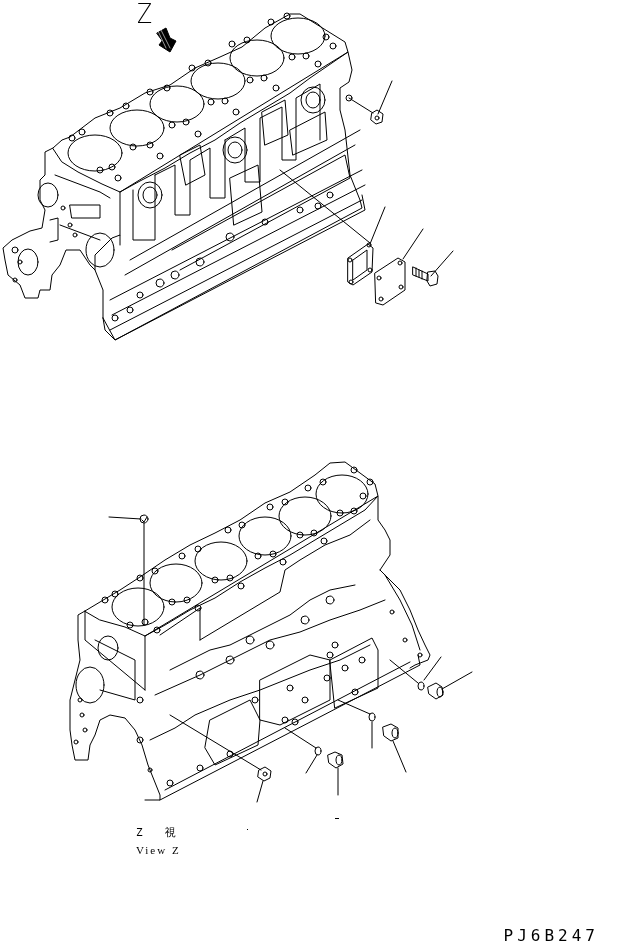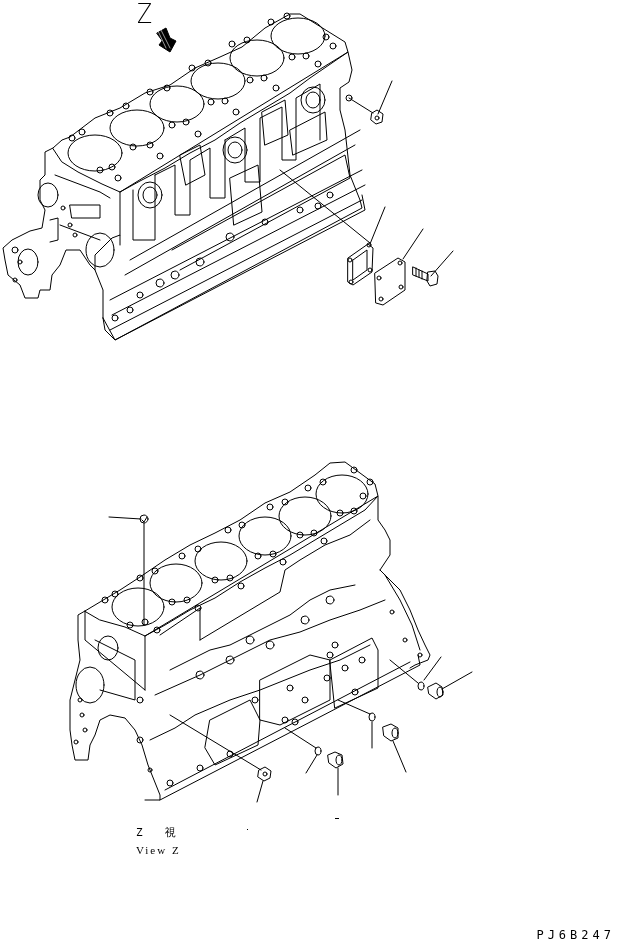--- a/index.html
+++ b/index.html
@@ -5,21 +5,21 @@
     html, body { margin: 0; padding: 0; background: #ffffff; }
     body { width: 621px; height: 942px; position: relative; overflow: hidden; font-family: "DejaVu Sans Mono", monospace; color: #000; }
     .canvas { position: absolute; left: 0; top: 0; width: 621px; height: 942px; }
     svg.art { position: absolute; left: 0; top: 0; }
     svg.art * { vector-effect: non-scaling-stroke; }
     .view-letter { position: absolute; left: 137px; top: 0px; font-family: "DejaVu Sans", sans-serif; font-size: 26px; font-weight: 300; line-height: 28px; transform: scaleX(0.85); transform-origin: left top; }
     .caption { position: absolute; left: 116px; font-family: "DejaVu Sans Mono", monospace; font-size: 11px; letter-spacing: 2px; line-height: 13px; margin-left: 20px; }
     .caption-jp { top: 826px; }
     .caption-jp .kanji { margin-left: 20px; }
     .caption-en { top: 844px; font-family: Liberation Serif, serif; }
-    .drawing-code { position: absolute; right: 6px; top: 930px; font-family: "DejaVu Sans Mono", monospace; font-size: 12px; letter-spacing: 4px; line-height: 11px; }
+    .drawing-code { position: absolute; right: 22px; top: 930px; font-family: "DejaVu Sans Mono", monospace; font-size: 16px; letter-spacing: 4px; line-height: 11px; }
     .tick { position: absolute; width: 4px; height: 1px; background: #000; }
   </style>
 </head>
 <body>
 
 <div class="canvas">
 
   <svg class="art" width="621" height="942" viewBox="0 0 621 942" fill="none" stroke="#000" stroke-width="1" stroke-linejoin="round" stroke-linecap="round">
 
     <g>

